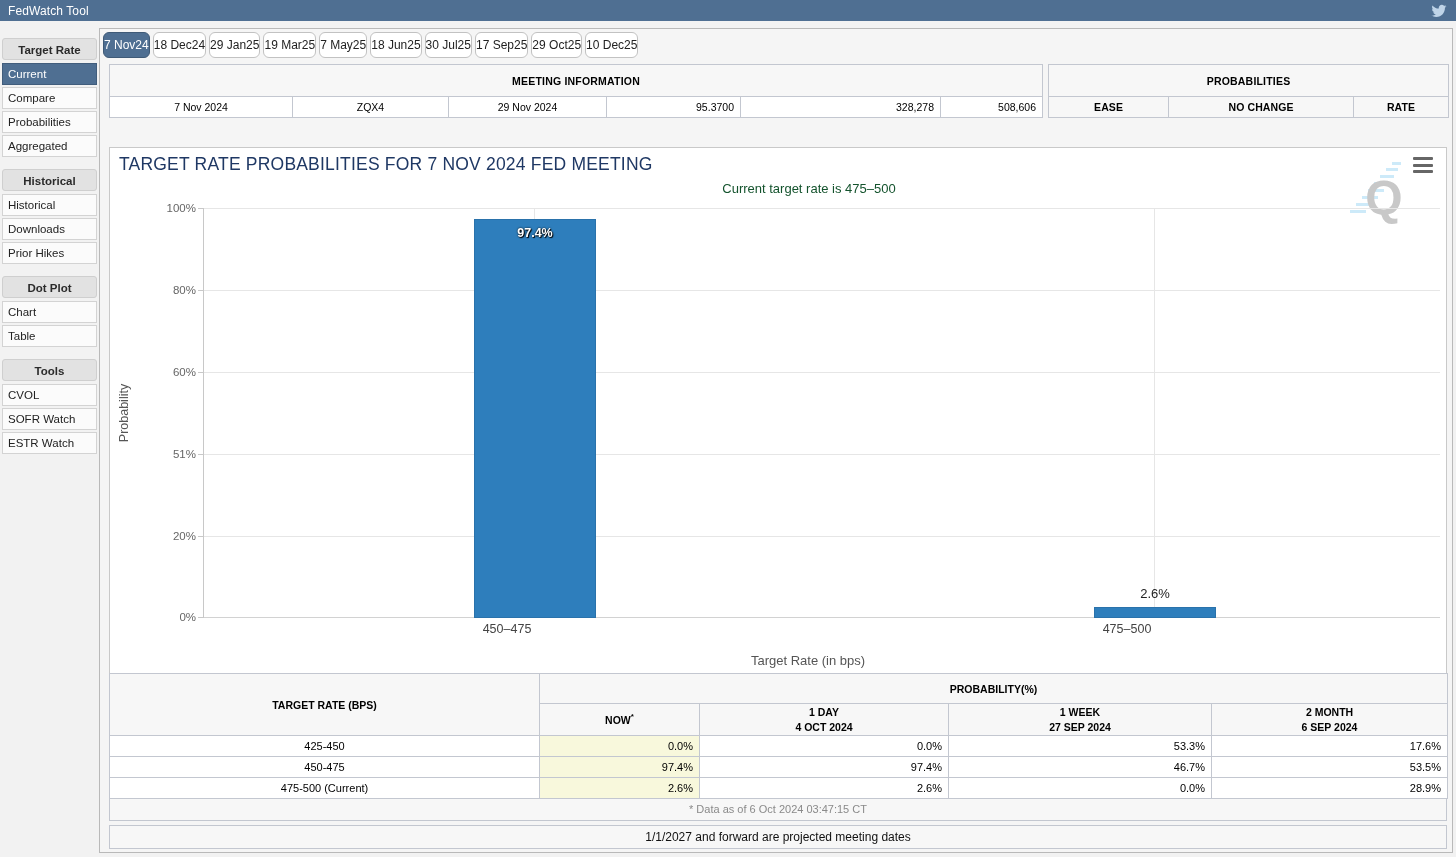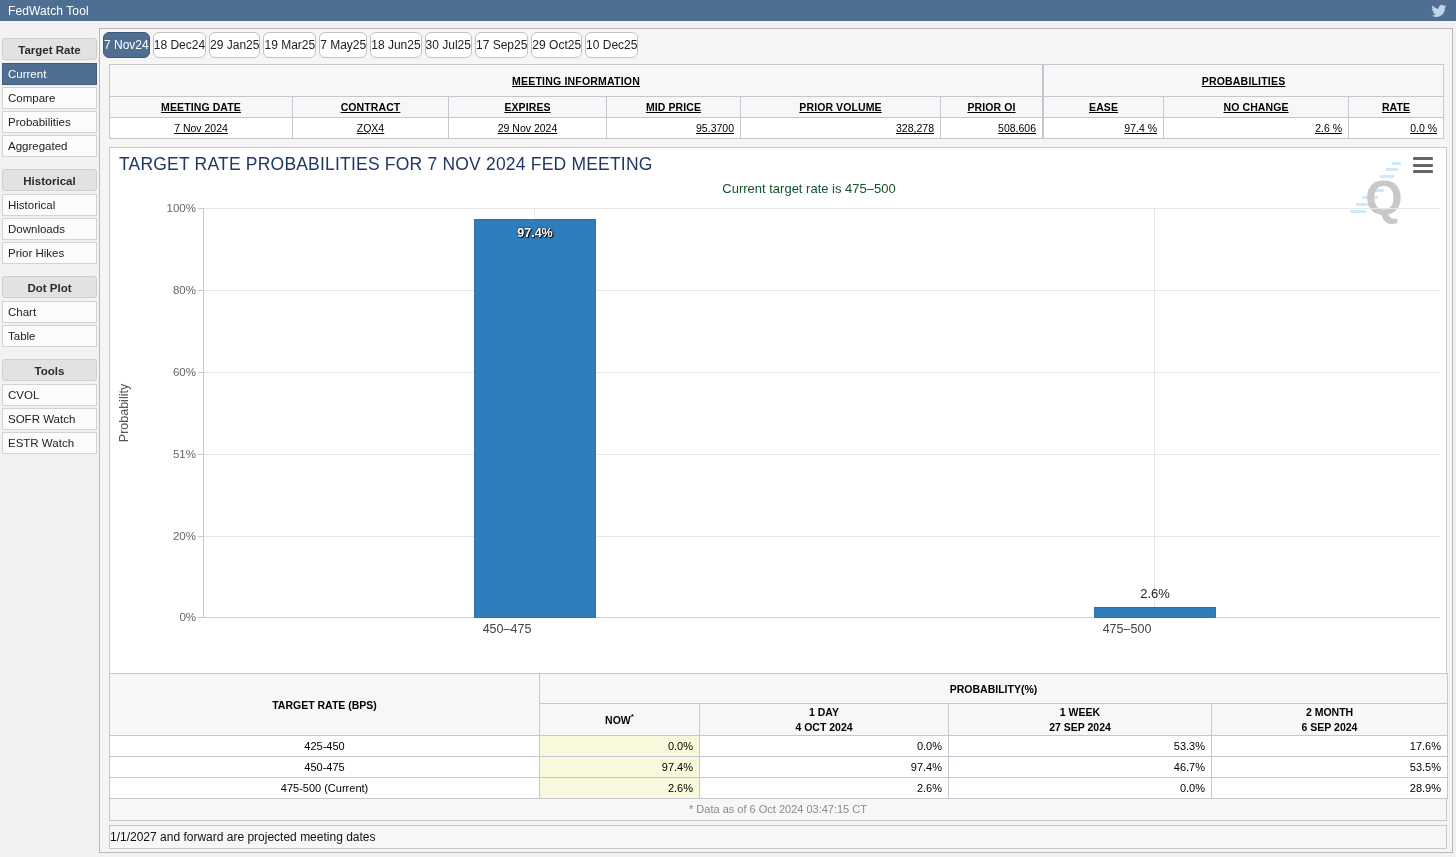--- a/index.html
+++ b/index.html
@@ -62,21 +62,21 @@
     background: #ffffff; border: 1px solid #c2c2c2; border-radius: 6px;
     cursor: pointer; white-space: nowrap;
   }
   .tab.active {
     background: #4f6f92; color: #ffffff; border-color: #3f5a77; font-weight: normal;
   }
 
   
   #info-row {
     position: absolute; left: 9px; top: 35px; width: 1240px;
-    display: flex;  text-decoration: underline;
+    display: flex; gap: 5px;
   }
   table.grid {
     border-collapse: collapse; table-layout: fixed; background: #fff;
   }
   table.grid th, table.grid td {
     border: 1px solid #c3c7d0;
     font-size: 10.5px; color: #000;
     height: 21px; padding: 0 6px;
   }
   table.grid th.banner {
@@ -189,21 +189,21 @@
   table.btable td.c { text-align:center; }
   table.btable td.r { text-align:right; }
   td.highlight { background: #f8f8dc; }
   #footnote {
     border: 1px solid #c3c7d0; border-top: none;
     background: #f7f7f7; text-align: center;
     font-size: 11px; color: #8a8a8a; height: 22px; line-height: 21px;
   }
   #projnote {
     margin-top: 4px; border: 1px solid #c3c7d0;
-    background: #f7f7f7; 
+    background: #f7f7f7; text-align: center;
     font-size: 12px; color: #111; height: 24px; line-height: 23px;
   }
   sup.star { font-size: 8px; }
 </style>
 </head>
 <body>
 
 <div id="titlebar">
   <div class="tb-title">FedWatch Tool</div>
   <span title="twitter">
@@ -260,28 +260,20 @@
           <col style="width:158px">
         <col style="width:134px">
           <col style="width:200px">
           <col style="width:102px">
       </colgroup>
       <tbody>
           <tr>
         <th class="banner" colspan="6">MEETING INFORMATION</th>
       </tr>
       <tr>
-        <th class="colhdr">MEETING DATE</th>
-        <th class="colhdr">CONTRACT</th>
-        <th class="colhdr">EXPIRES</th>
-        <th class="colhdr">MID PRICE</th>
-        <th class="colhdr">PRIOR VOLUME</th>
-        <th class="colhdr">PRIOR OI</th>
-      </tr>
-      <tr>
         <td class="c">7 Nov 2024</td>
         <td class="c">ZQX4</td>
         <td class="c">29 Nov 2024</td>
         <td class="r">95.3700</td>
         <td class="r">328,278</td>
         <td class="r">508,606</td>
       </tr>
     </tbody>
       </table>
 
@@ -292,25 +284,20 @@
           <col style="width:95px">
         </colgroup>
       <tbody>
           <tr>
         <th class="banner" colspan="3">PROBABILITIES</th>
       </tr>
       <tr>
         <th class="colhdr">EASE</th>
         <th class="colhdr">NO CHANGE</th>
         <th class="colhdr">RATE</th>
-      </tr>
-      <tr>
-        <td class="r">97.4 %</td>
-        <td class="r">2.6 %</td>
-        <td class="r">0.0 %</td>
       </tr>
     </tbody>
       </table>
   </div>
 
   <div id="chart-panel">
     <div id="chart-title">TARGET RATE PROBABILITIES FOR 7 NOV 2024 FED MEETING</div>
     <div id="chart-subtitle">Current target rate is 475–500</div>
 
     <div id="hamburger-icon">
@@ -365,20 +352,21 @@
         </div>
         <div class="bar" style="left:890px; width:122px; height:11px;">
           <div class="bar-outlabel">2.6%</div>
         </div>
       </div>
 
       <div class="xtick" style="left:331px">450–475</div>
       <div class="xtick" style="left:951px">475–500</div>
 
       <div id="ylabel">Probability</div>
+      <div id="xlabel">Target Rate (in bps)</div>
     </div>
   </div>
 
   <div id="bottom-wrap">
     <table class="btable">
       <colgroup>
         <col style="width:430px">
           <col style="width:160px">
           <col style="width:249px">
         <col style="width:263px">

